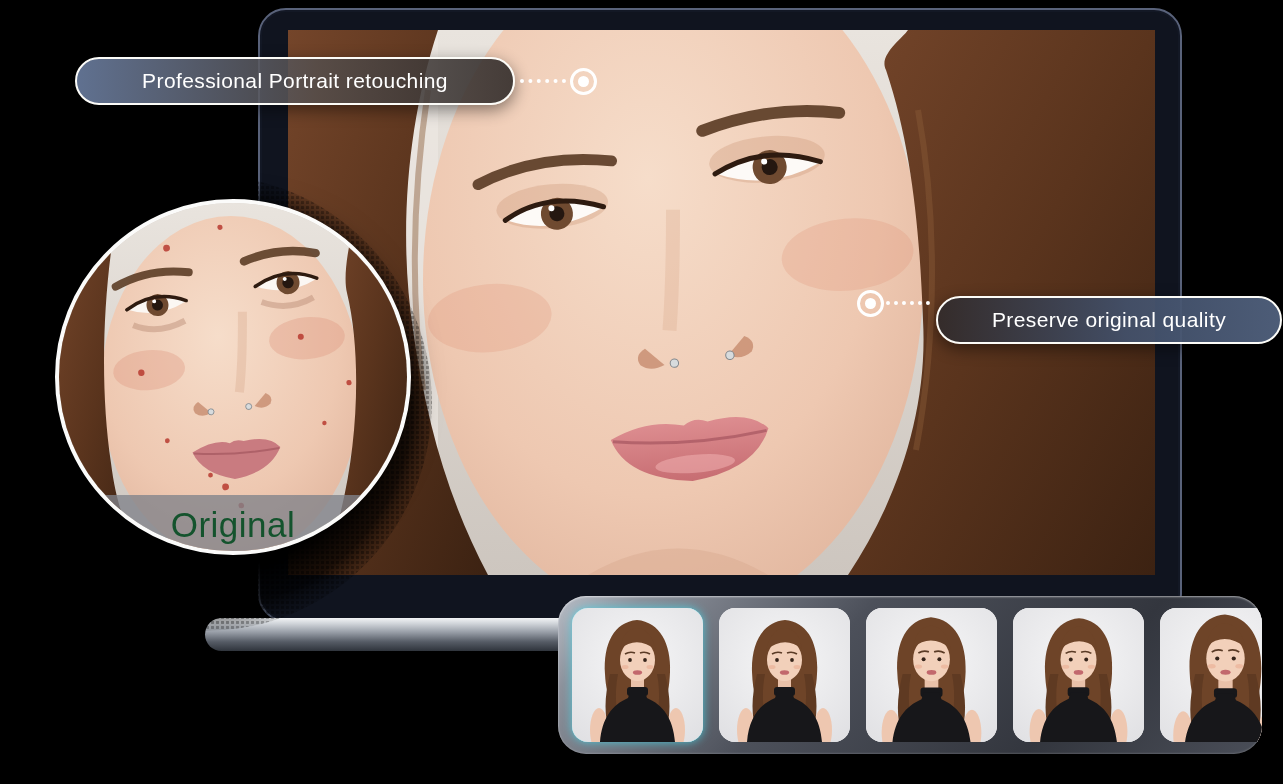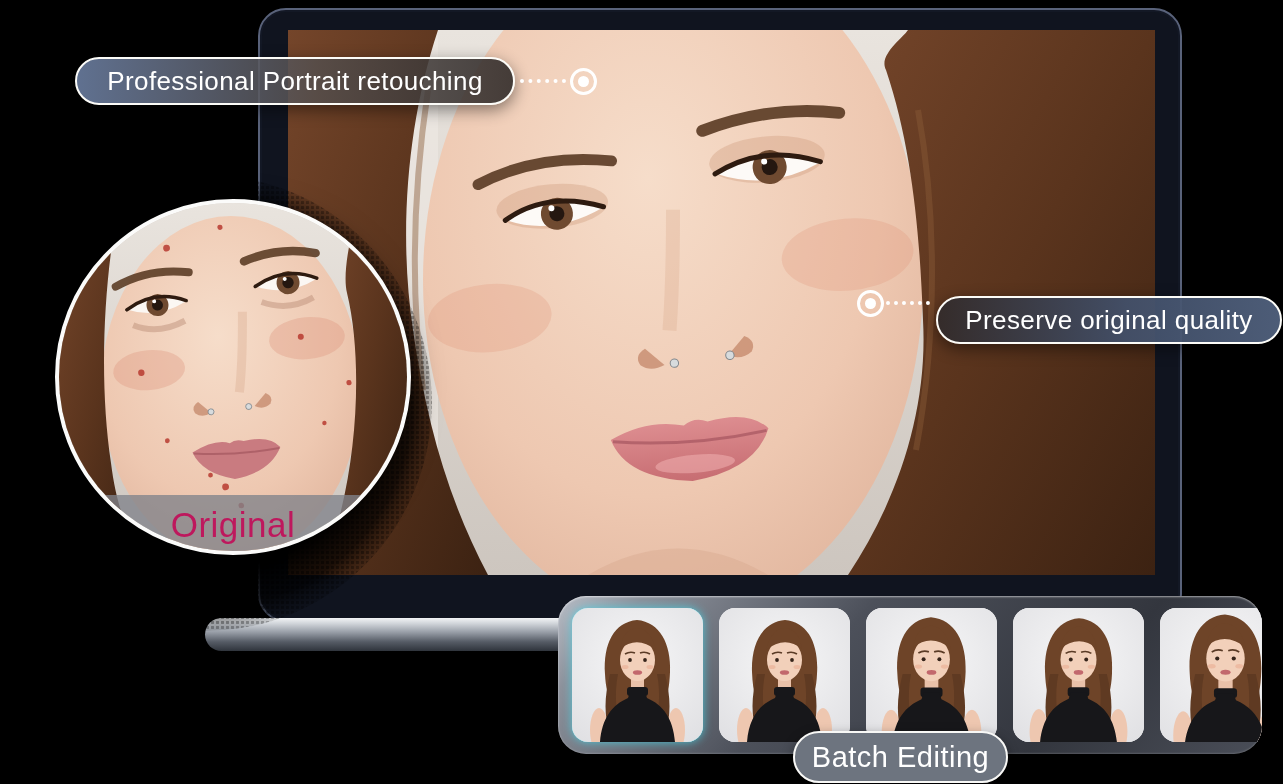--- a/index.html
+++ b/index.html
@@ -42,28 +42,28 @@
     position:absolute;left:55px;top:199px;width:356px;height:356px;
     border:4px solid #fbfbfa;border-radius:50%;box-sizing:border-box;
     overflow:hidden;z-index:5;background:#d9d3cc;
     box-shadow:0 8px 30px rgba(0,0,0,.55);
   }
   .inset-circle svg{display:block;}
   .inset-caption{
     position:absolute;left:0;right:0;top:292px;height:60px;
     background:rgba(128,131,138,.78);
     display:flex;align-items:center;justify-content:center;
-    color:#be185d;font-size:35px;letter-spacing:.5px;
+    color:#14532d;font-size:35px;letter-spacing:.5px;
   }
   
   .callout-pill{
     position:absolute;height:48px;border-radius:24px;
     border:2px solid #fcfcf8;box-sizing:border-box;
     display:flex;align-items:center;justify-content:center;
-    color:#fff;font-size:26px;letter-spacing:.4px;white-space:nowrap;
+    color:#fff;font-size:21px;letter-spacing:.4px;white-space:nowrap;
     box-shadow:0 5px 16px rgba(0,0,0,.45);z-index:9;
   }
   .pill-retouching{
     left:75px;top:57px;width:440px;
     background:linear-gradient(90deg,rgba(101,119,152,.95) 0%,rgba(84,78,76,.85) 55%,rgba(50,44,42,.9) 100%);
   }
   .pill-quality{
     left:936px;top:280px;width:346px;
     background:linear-gradient(90deg,rgba(46,42,44,.86) 0%,rgba(66,80,106,.94) 55%,rgba(80,96,124,.96) 100%);
     margin-top:16px;
@@ -289,17 +289,14 @@
         <svg width="131" height="134" viewBox="0 0 131 134">
           <use href="#thumb-girl"></use>
         </svg>
       </div>
     <div class="thumb">
         <svg width="131" height="134" viewBox="0 0 131 134">
           <use href="#thumb-girl"></use>
         </svg>
       </div>
   </div>
-  <div class="batch-pill">
-    <span>Batch Editing</span>
-  </div>
 
 </div>
 
 </body></html>

